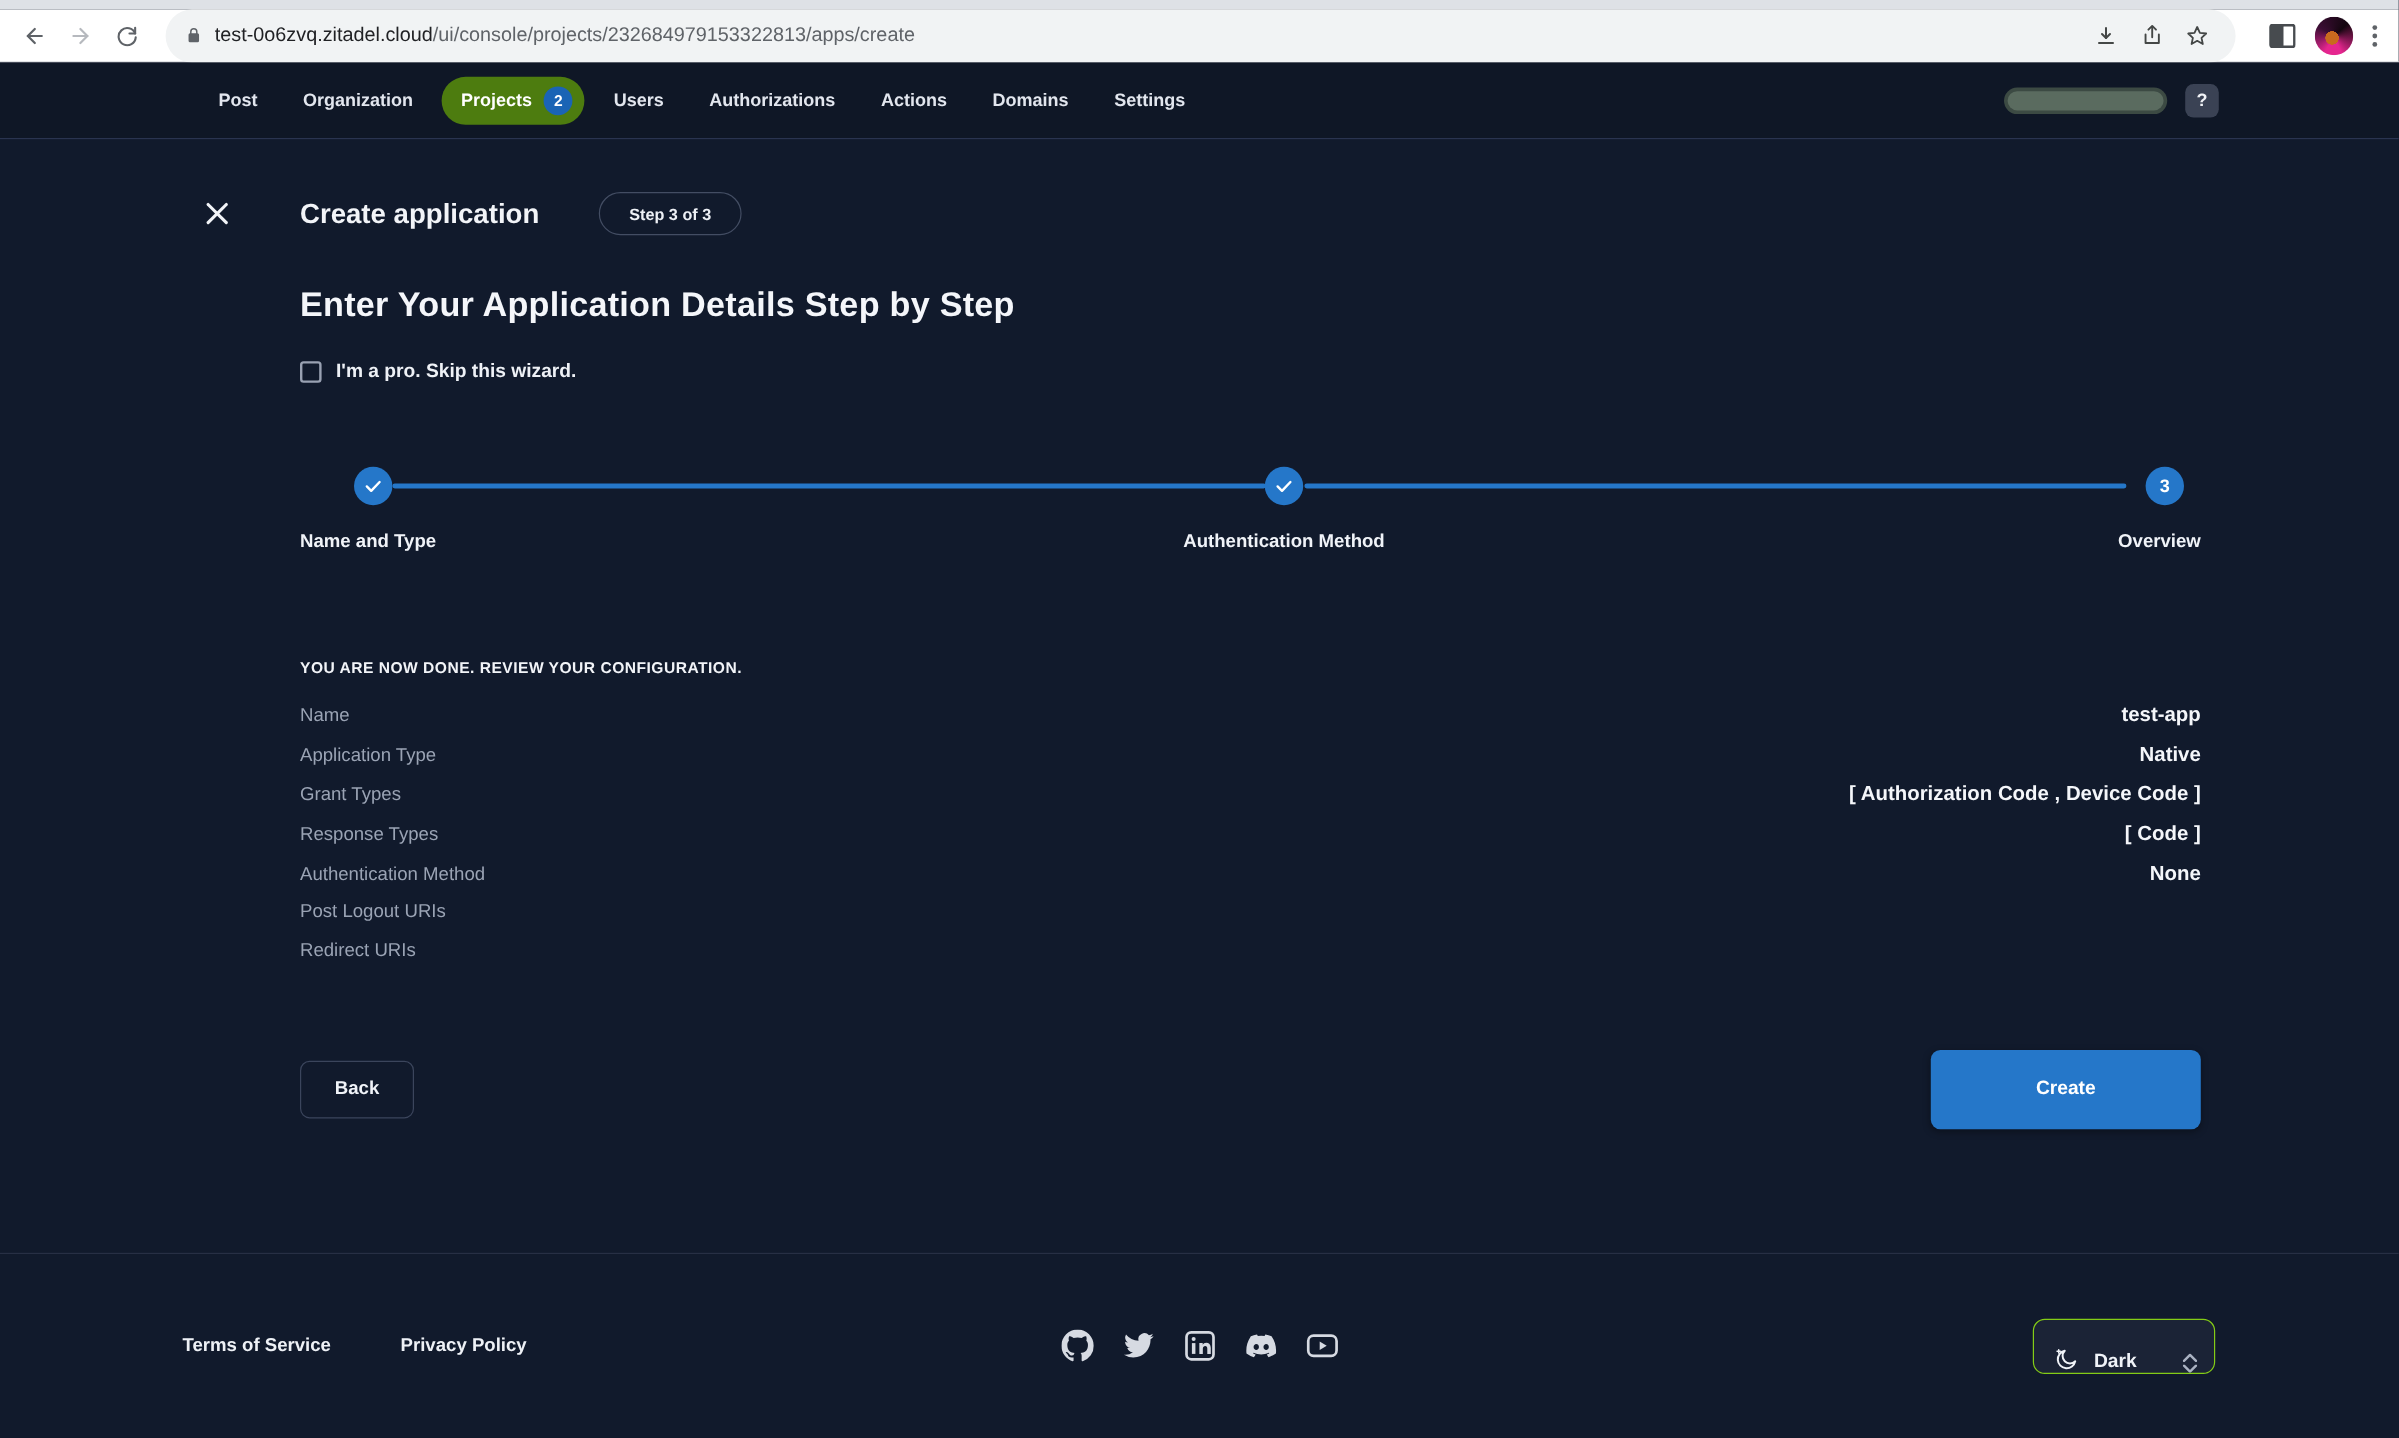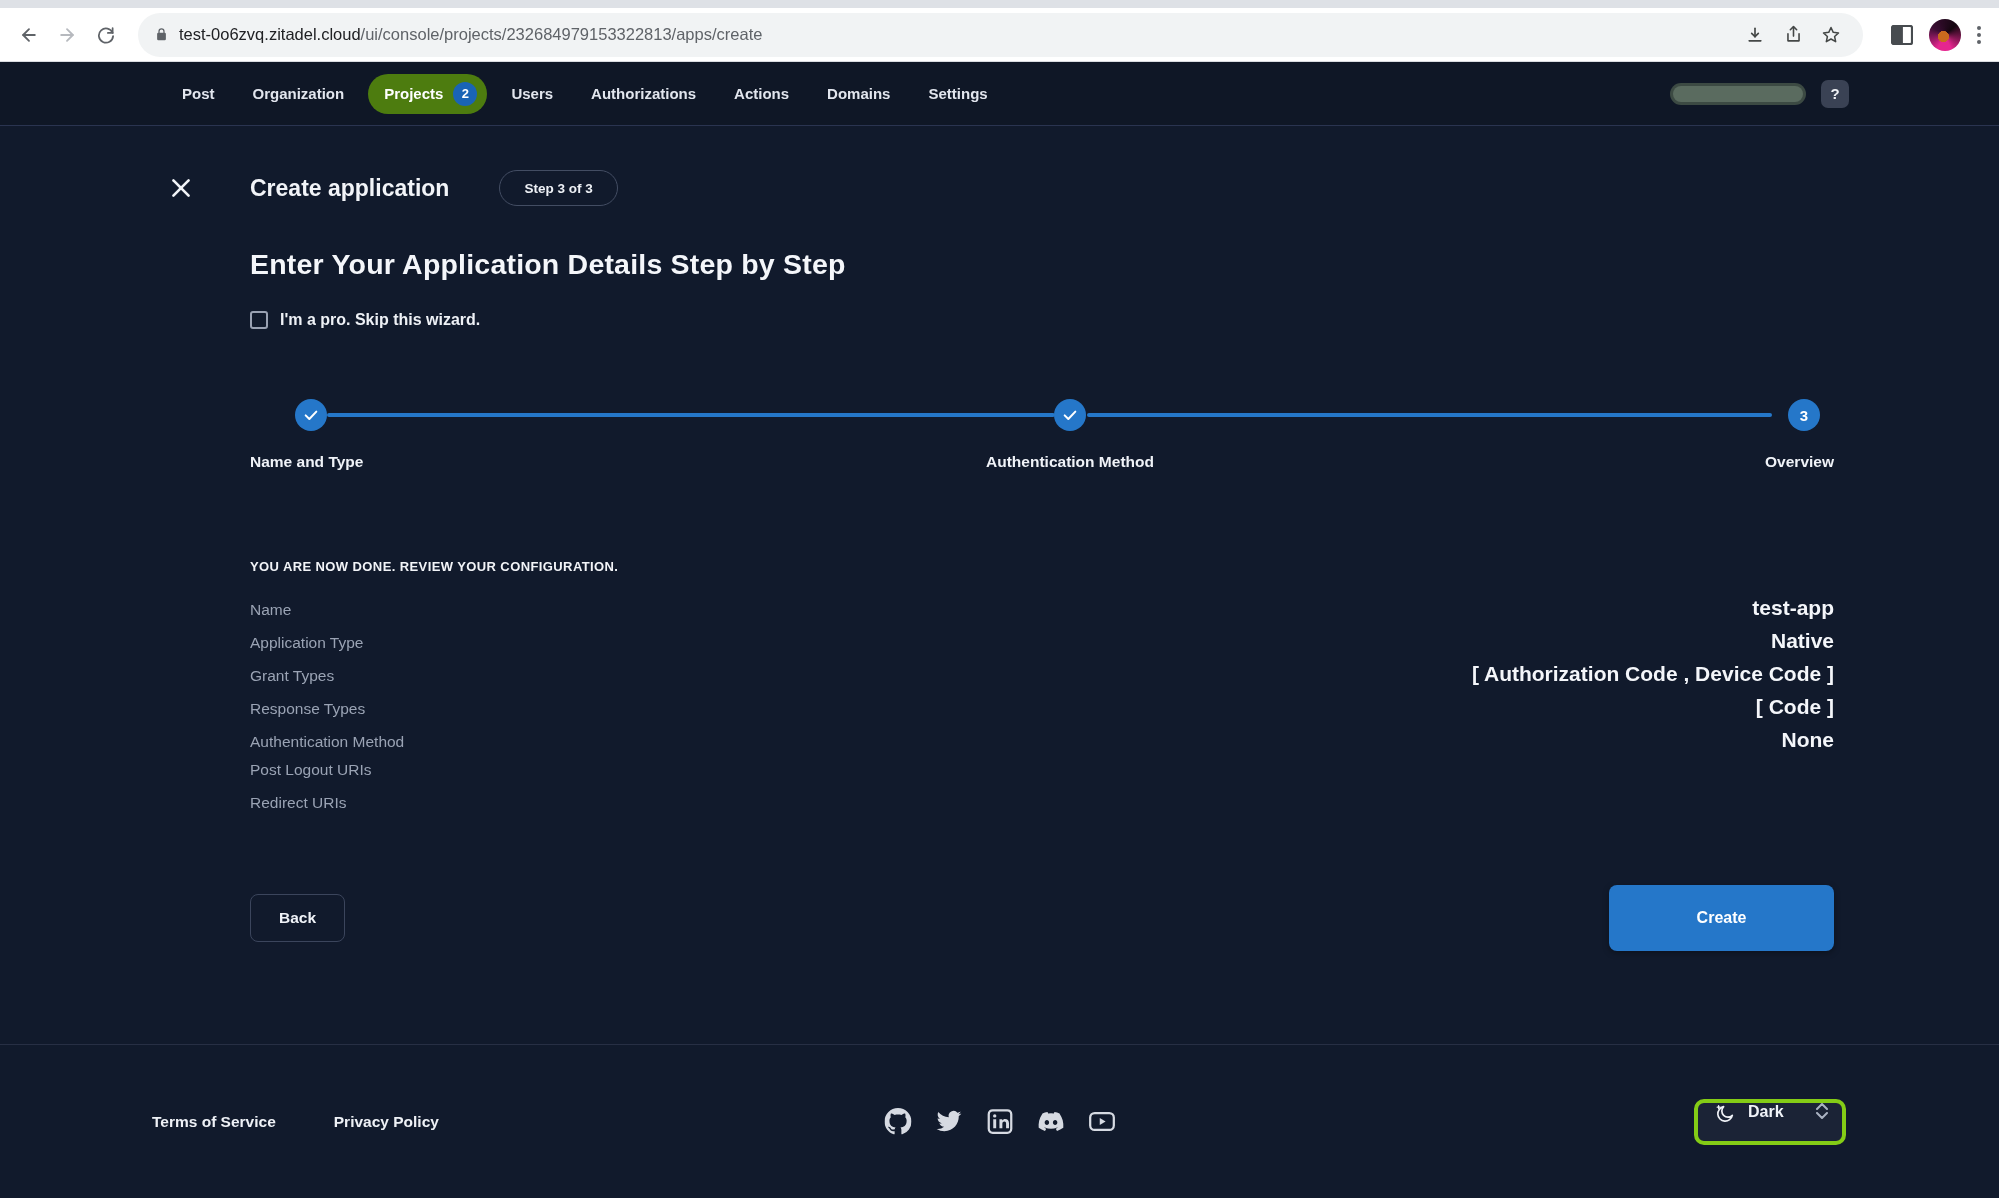--- a/index.html
+++ b/index.html
@@ -8,21 +8,21 @@
     font-family:"Liberation Sans", sans-serif;
     background:#111a2c;
     overflow:hidden;
     -webkit-font-smoothing:antialiased;
   }
   .page { width:1999px; height:1198px; display:flex; flex-direction:column; }
 
   
   .tabstrip { height:8px; background:#dee1e6; }
   .toolbar {
-    height:54px; background:#ffffff; display:flex; align-items:center;
+    height:44px; background:#ffffff; display:flex; align-items:center;
     padding:0 10px; border-bottom:1px solid #dadce0; flex:none;
   }
   .nav-btn { width:38px; height:38px; display:flex; align-items:center; justify-content:center; border-radius:50%; color:#5f6368; flex:none; cursor:pointer; }
   .nav-btn.disabled { color:#b6b9be; }
   .omnibox {
     flex:1; height:44px; background:#f1f3f4; border-radius:22px;
     margin:0 14px 0 14px; display:flex; align-items:center; padding:0 16px;
     min-width:0;
   }
   .omnibox .url { font-size:16.5px; color:#202124; white-space:nowrap; overflow:hidden; flex:1; margin-left:10px; }
@@ -96,21 +96,21 @@
     font-size:15px; font-weight:700; transform:translateX(-50%);
   }
   .steplabels { position:relative; height:22px; margin-top:22px; }
   .steplabel { position:absolute; top:0; color:#f0f3f8; font-size:15.5px; font-weight:600; white-space:nowrap; }
 
   
   .review-title { margin-top:84px; color:#f2f4f8; font-size:13px; font-weight:700; letter-spacing:.4px; }
   .review-rows { margin-top:22px; }
   .rrow { display:flex; align-items:baseline; height:33px; }
   .rlabel { color:#9aa3b4; font-size:15.5px; }
-  .rvalue { margin-left:auto; color:#f4f6fa; font-size:21px; font-weight:600; text-align:right; }
+  .rvalue { margin-left:auto; color:#f4f6fa; font-size:17px; font-weight:600; text-align:right; }
 
   
   .actions { display:flex; align-items:center; margin-top:58px; }
   .btn-back {
     height:48px; padding:0 28px; border:1px solid #3b455c; border-radius:8px;
     background:transparent; color:#f0f3f8; font-size:15.5px; font-weight:700;
     font-family:inherit; cursor:pointer;
   }
   .btn-create {
     margin-left:auto; width:225px; height:66px; border:none; border-radius:8px;
@@ -124,22 +124,22 @@
     display:flex; align-items:center; padding:0 153px 0 152px; position:relative;
   }
   .foot-links { display:flex; gap:58px; }
   .foot-link { color:#eef1f6; font-size:15.5px; font-weight:600; cursor:pointer; white-space:nowrap; }
   .socials {
     position:absolute; left:50%; transform:translateX(-50%);
     display:flex; align-items:center; gap:24px; color:#d6dae2;
   }
   .social { width:27px; height:27px; display:flex; align-items:center; justify-content:center; cursor:pointer; color:#d6dae2; }
   .theme-select {
-    margin-left:auto; height:46px; min-width:152px; border:4px solid #84cc16; border-radius:10px;
-    background:#1b2336; display:flex; align-items:flex-start; gap:12px; padding:0 14px 0 16px;
+    margin-left:auto; height:46px; min-width:152px; border:1px solid #84cc16; border-radius:10px;
+    background:#1b2336; display:flex; align-items:flex-end; gap:12px; padding:0 14px 0 16px;
     cursor:pointer; color:#f0f3f8;
   }
   .theme-label { font-size:16px; font-weight:600; }
   .chevrons { margin-left:auto; display:flex; flex-direction:column; gap:2px; color:#aab2c2; }
 
   svg { display:block; }
 </style>
 </head>
 <body>
 

